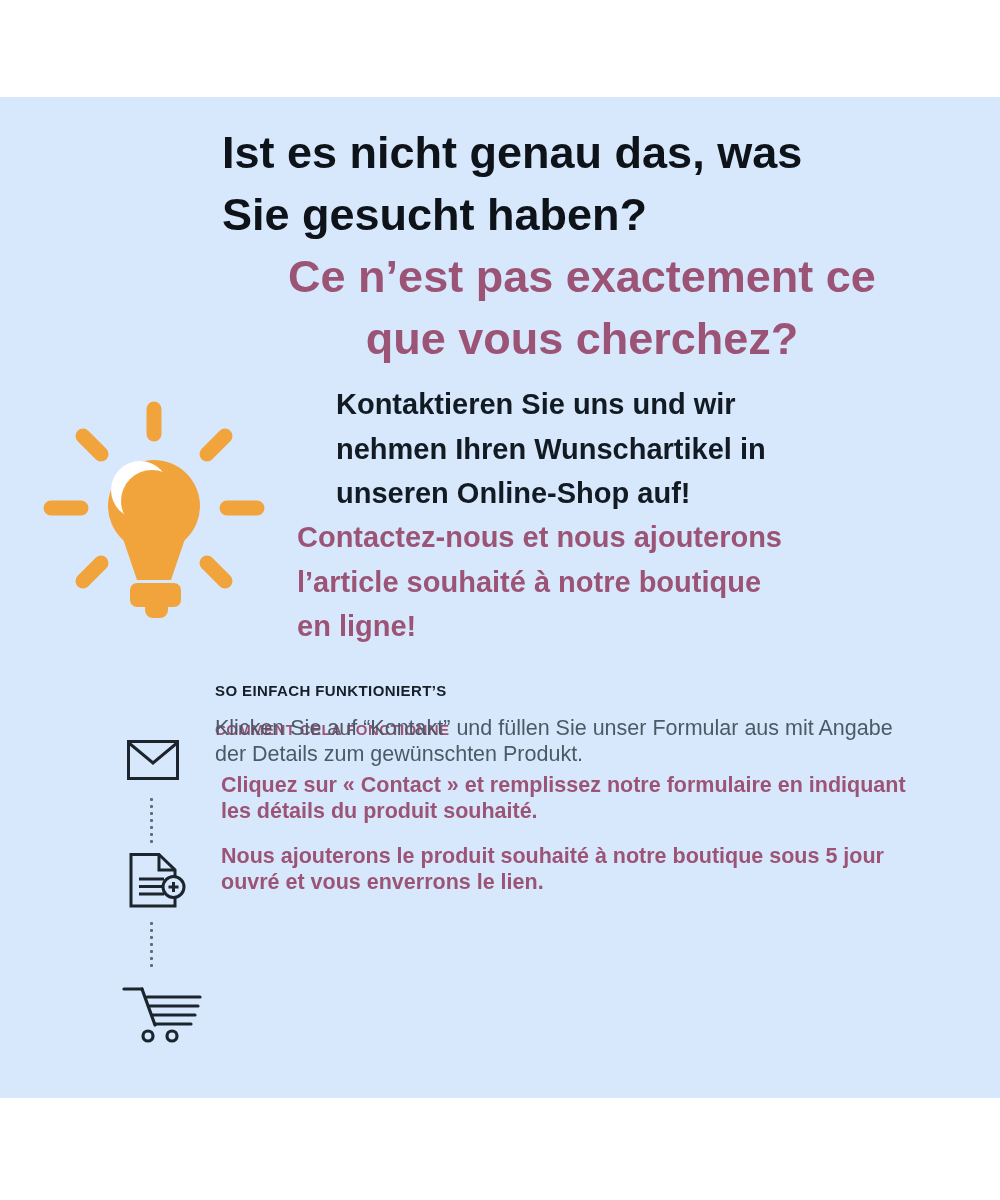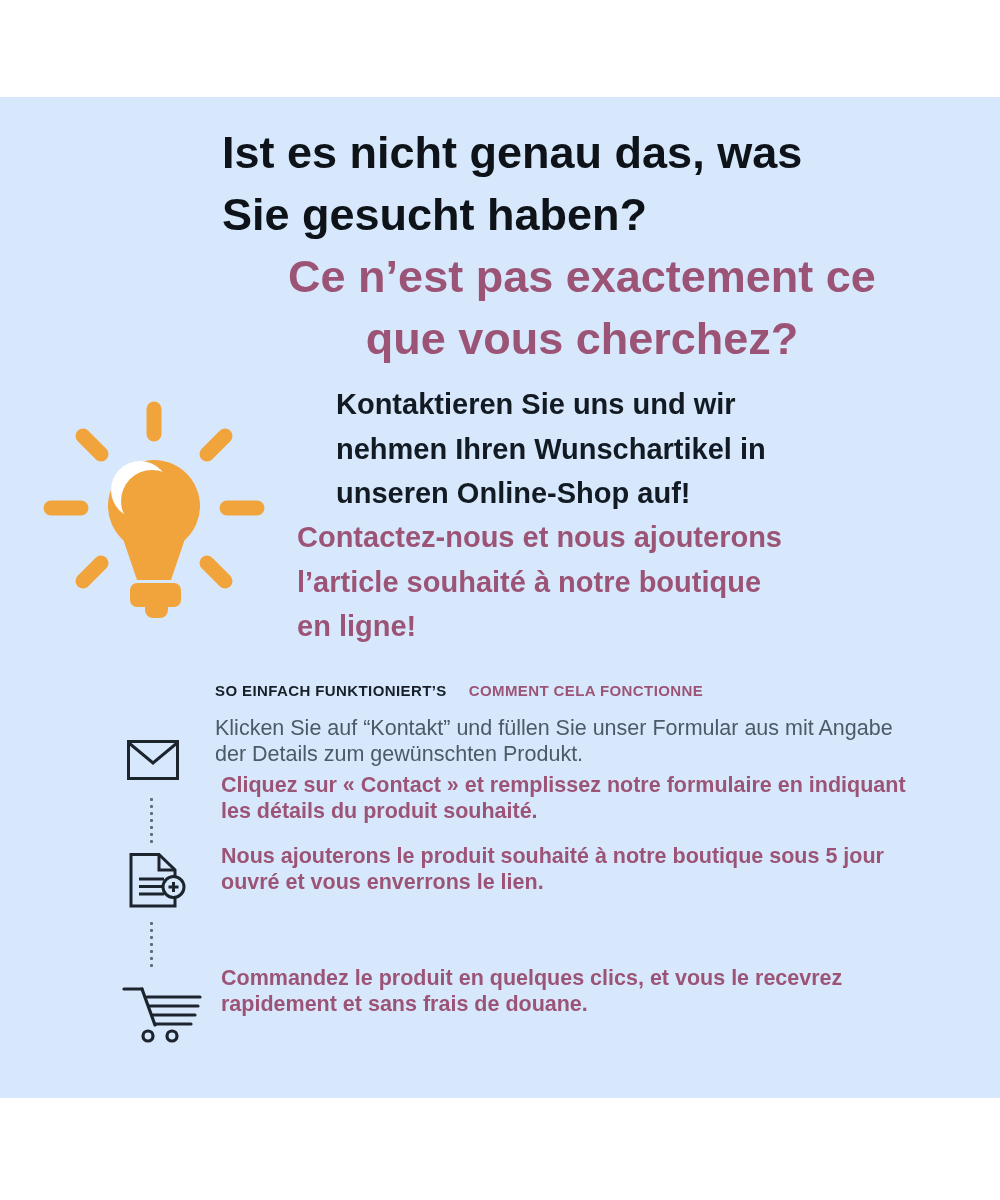--- a/index.html
+++ b/index.html
@@ -21,21 +21,21 @@
   .intro-de{
     position:absolute;left:297px;top:382px;width:600px;
     font-size:29px;font-weight:700;line-height:44.5px;color:#121a23;margin-left:39px;
   }
   .intro-fr{
     position:absolute;left:297px;top:515px;width:600px;
     font-size:29px;font-weight:700;line-height:44.5px;color:#9c5476;
   }
   .hiw-header{
     position:absolute;left:215px;top:682px;display:flex;gap:22px;
-    font-size:15px;font-weight:700;letter-spacing:0.4px;
+    font-size:15px;font-weight:700;letter-spacing:0.4px;flex-direction:column;
   }
   .hiw-header .de{color:#161f28;}
   .hiw-header .fr{color:#9c5476;text-align:right;}
   .step{
     position:absolute;left:215px;width:780px;
     font-size:21.5px;line-height:25.6px;
   }
   .step .de{color:#4b5a66;font-weight:400;margin:0;}
   .step .fr{color:#9c5476;font-weight:700;margin:6px;}
   .step1{top:716px;}
@@ -154,15 +154,13 @@
   <p class="fr preline">Cliquez sur « Contact » et remplissez notre formulaire en indiquant
 les détails du produit souhaité.</p>
 </div>
 
 <div class="step step2">
   <p class="fr preline">Nous ajouterons le produit souhaité à notre boutique sous 5 jour
 ouvré et vous enverrons le lien.</p>
 </div>
 
 <div class="step step3">
-  <p class="fr preline">Commandez le produit en quelques clics, et vous le recevrez
-rapidement et sans frais de douane.</p>
 </div>
 
 </body></html>

